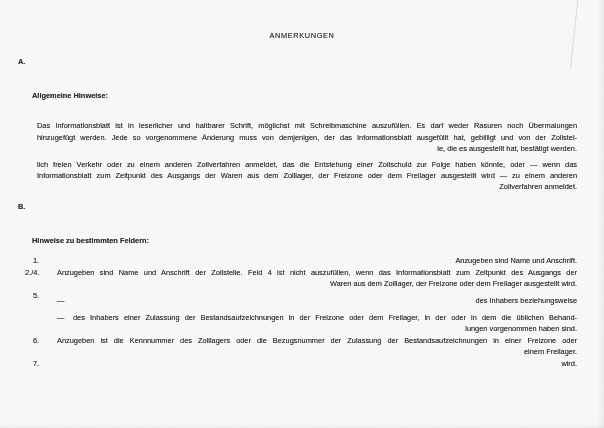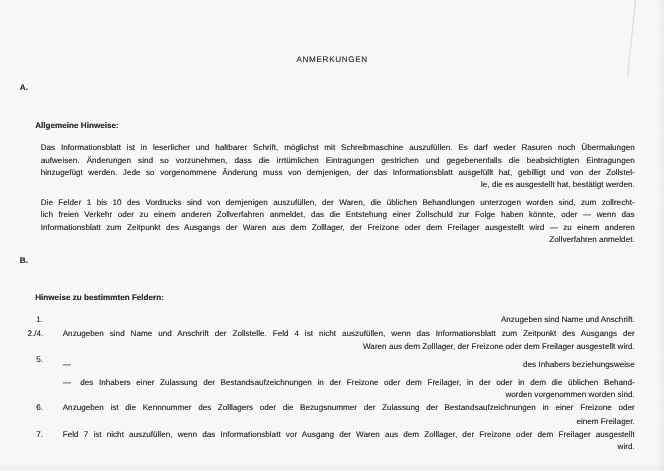--- a/index.html
+++ b/index.html
@@ -43,37 +43,37 @@
     position: absolute;
     left: 0; right: 0; bottom: 0;
     height: 6px;
     background: linear-gradient(to top, rgba(60,60,55,0.05), rgba(60,60,55,0));
   }
   .content {
     position: absolute;
     top: 0; left: 0; right: 0;
   }
   .title {
-    padding-top: 48px;
+    padding-top: 30px;
     text-align: center;
     letter-spacing: 0.6px;
     color: #2e2e2e;
   }
   .sec-head {
     display: flex;
     margin-left: 18px;
     margin-right: 27px;
     font-weight: bold;
   }
   .head-a { margin-top: 15px; }
   .head-b { margin-top: 8px; }
   .sec-label { flex: 0 0 14px; }
   .sec-title { flex: 1; margin-top: 34px; }
   .paras {
-    margin-top: 9px;
+    margin-top: 19px;
     margin-left: 37px;
     margin-right: 27px;
   }
   .para + .para { margin-top: 5px; }
   .line { text-align: right; }
   .line.jl {
     text-align: justify;
     text-align-last: justify;
   }
   .list {
@@ -96,26 +96,24 @@
   <div class="content">
     <div class="title">ANMERKUNGEN</div>
 
     <div class="sec-head head-a">
       <span class="sec-label">A.</span>
       <span class="sec-title">Allgemeine Hinweise:</span>
     </div>
     <div class="paras">
         <div class="para">
           <div class="line jl">Das Informationsblatt ist in leserlicher und haltbarer Schrift, möglichst mit Schreibmaschine auszufüllen. Es darf weder Rasuren noch Übermalungen</div>
-          <div class="line jl">aufweisen. Änderungen sind so vorzunehmen, dass die irrtümlichen Eintragungen gestrichen und gegebenenfalls die beabsichtigten Eintragungen</div>
           <div class="line jl">hinzugefügt werden. Jede so vorgenommene Änderung muss von demjenigen, der das Informationsblatt ausgefüllt hat, gebilligt und von der Zollstel-</div>
           <div class="line">le, die es ausgestellt hat, bestätigt werden.</div>
         </div>
         <div class="para">
-          <div class="line jl">Die Felder 1 bis 10 des Vordrucks sind von demjenigen auszufüllen, der Waren, die üblichen Behandlungen unterzogen worden sind, zum zollrecht-</div>
           <div class="line jl">lich freien Verkehr oder zu einem anderen Zollverfahren anmeldet, das die Entstehung einer Zollschuld zur Folge haben könnte, oder — wenn das</div>
           <div class="line jl">Informationsblatt zum Zeitpunkt des Ausgangs der Waren aus dem Zolllager, der Freizone oder dem Freilager ausgestellt wird — zu einem anderen</div>
           <div class="line">Zollverfahren anmeldet.</div>
         </div>
       </div>
 
     <div class="sec-head head-b">
       <span class="sec-label">B.</span>
       <span class="sec-title">Hinweise zu bestimmten Feldern:</span>
     </div>
@@ -139,36 +137,35 @@
             <div class="subitem">
               <div class="smarker">—</div>
               <div class="itext">
                 <div class="line">des Inhabers beziehungsweise</div>
               </div>
             </div>
             <div class="subitem">
               <div class="smarker">—</div>
               <div class="itext">
                 <div class="line jl">des Inhabers einer Zulassung der Bestandsaufzeichnungen in der Freizone oder dem Freilager, in der oder in dem die üblichen Behand-</div>
-                <div class="line">worden vorgenommen worden sind.</div>
+                <div class="line">lungen vorgenommen haben sind.</div>
               </div>
             </div>
           </div>
         </div>
         <div class="item">
           <div class="marker">6.</div>
           <div class="itext">
             <div class="line jl">Anzugeben ist die Kennnummer des Zolllagers oder die Bezugsnummer der Zulassung der Bestandsaufzeichnungen in einer Freizone oder</div>
             <div class="line">einem Freilager.</div>
           </div>
         </div>
         <div class="item">
           <div class="marker">7.</div>
           <div class="itext">
-            <div class="line jl">Feld 7 ist nicht auszufüllen, wenn das Informationsblatt vor Ausgang der Waren aus dem Zolllager, der Freizone oder dem Freilager ausgestellt</div>
             <div class="line">wird.</div>
           </div>
         </div>
       </div>
   </div>
 
   <svg class="noise" width="604" height="428" xmlns="http://www.w3.org/2000/svg">
     <filter id="grain">
       <feTurbulence type="fractalNoise" baseFrequency="0.8" numOctaves="2" seed="7" stitchTiles="stitch"></feTurbulence>
       <feColorMatrix type="matrix" values="0 0 0 0 0.35  0 0 0 0 0.35  0 0 0 0 0.33  0 0 0 0.5 0"></feColorMatrix>

